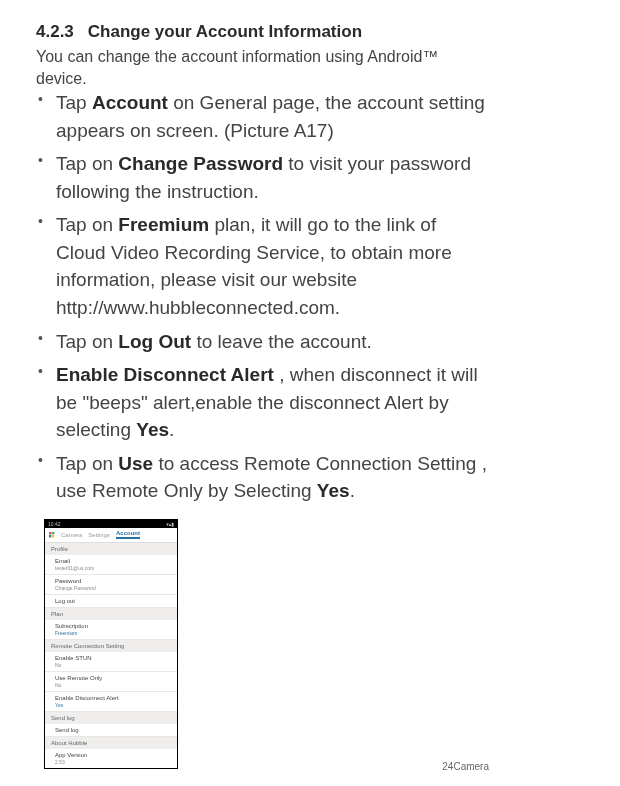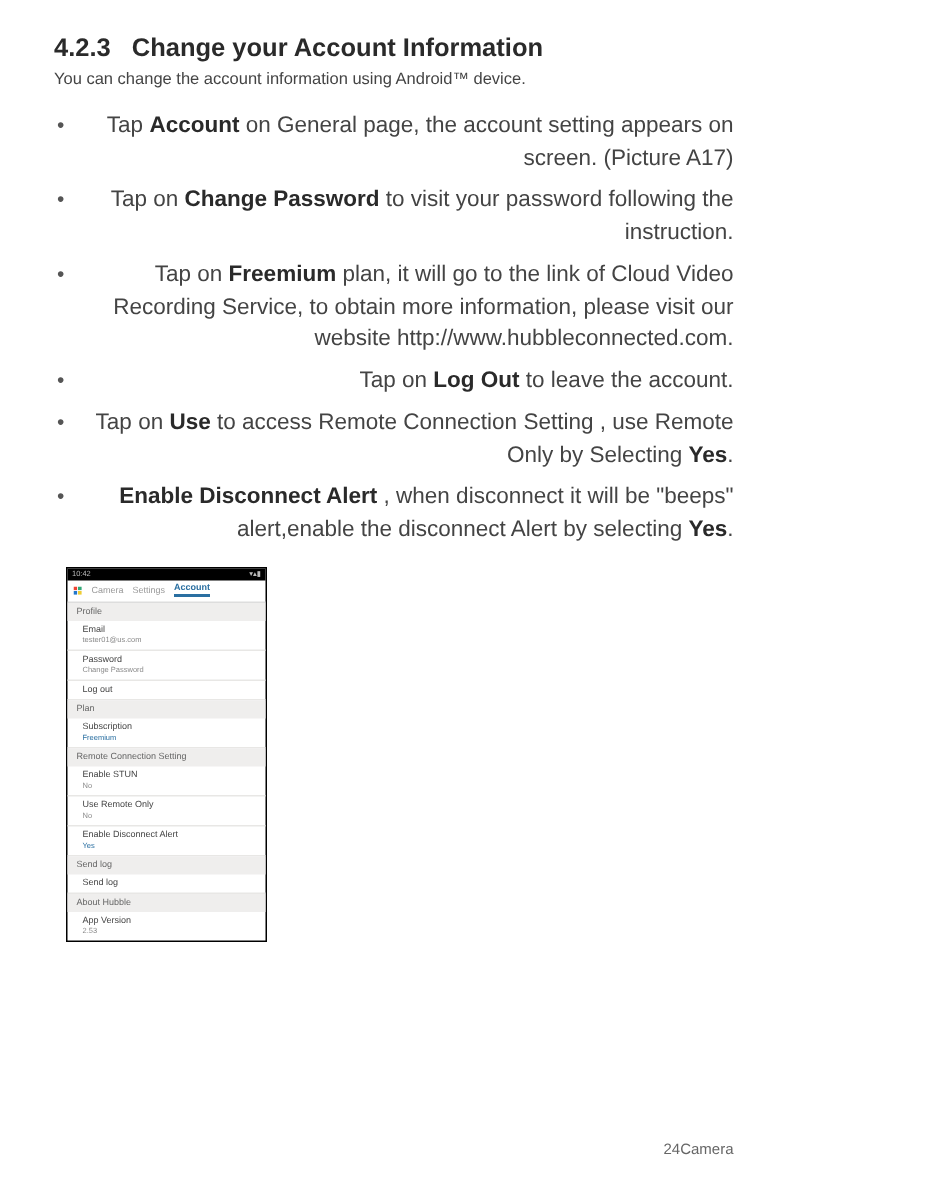--- a/index.html
+++ b/index.html
@@ -20,38 +20,37 @@
   .heading {
     font-weight: 700;
     font-size: 17px;
     margin-bottom: 4px;
   }
   .heading .num {
     display: inline-block;
     margin-right: 14px;
   }
   .intro {
-    font-size: 11px;
+    font-size: 16px;
     line-height: 1.35;
-    margin-bottom: 12px;
+    margin-bottom: 0;
     color: #444;
   }
   ul.body-list {
     list-style: none;
     margin: 0;
     padding: 0 0 0 0;
   }
   ul.body-list > li {
     position: relative;
     padding-left: 20px;
-    font-size: 15px;
+    font-size: 19px;
     line-height: 1.45;
     margin-bottom: 6px;
     color: #444;
-    text-align: right;
   }
   ul.body-list > li::before {
     content: "•";
     position: absolute;
     left: 2px;
     top: 0;
     color: #555;
     font-size: 14px;
   }
   .bold { font-weight: 700; color: #2a2a2a; }
@@ -143,24 +142,24 @@
     <li>
       <span>Tap on </span><span class="bold">Change Password</span><span> to visit your password following the instruction.</span>
     </li>
     <li>
       <span>Tap on </span><span class="bold">Freemium</span><span> plan, it will go to the link of Cloud Video Recording Service, to obtain more information, please visit our website http://www.hubbleconnected.com.</span>
     </li>
     <li>
       <span>Tap on </span><span class="bold">Log Out</span><span> to leave the account.</span>
     </li>
     <li>
+      <span class="bold">Enable Disconnect Alert</span><span> , when disconnect it will be "beeps" alert,enable the disconnect Alert by selecting </span><span class="bold">Yes</span><span>.</span>
+    </li>
+    <li>
       <span>Tap on </span><span class="bold">Use</span><span> to access Remote Connection Setting , use Remote Only by Selecting </span><span class="bold">Yes</span><span>.</span>
-    </li>
-    <li>
-      <span class="bold">Enable Disconnect Alert</span><span> , when disconnect it will be "beeps" alert,enable the disconnect Alert by selecting </span><span class="bold">Yes</span><span>.</span>
     </li>
   </ul>
 
   <div class="phone-wrap">
     <div class="phone">
       <div class="statusbar">
         <span>10:42</span>
         <span>▾▴▮</span>
       </div>
       <div class="tabs">

